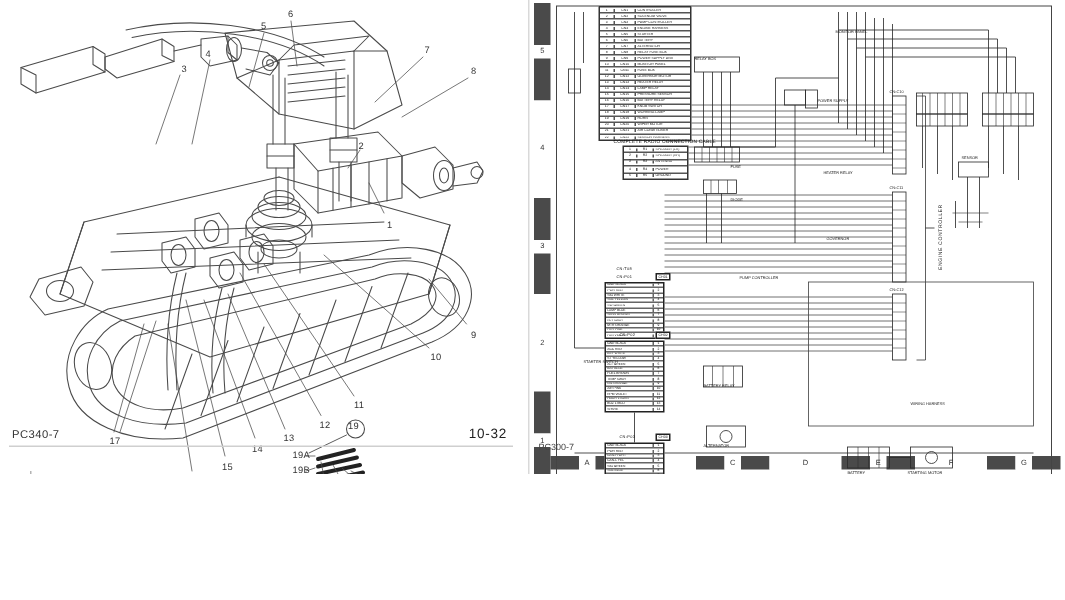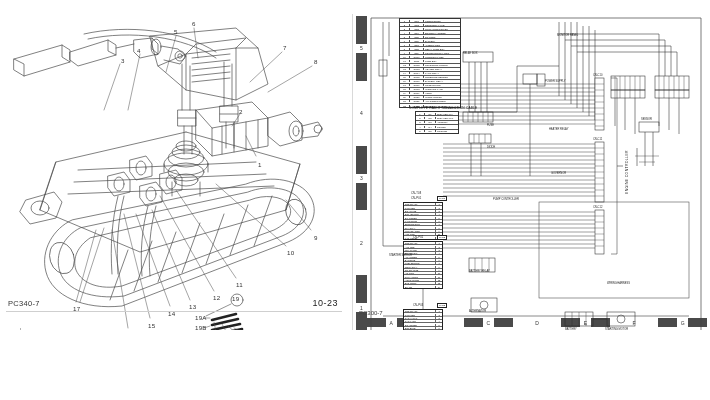--- a/index.html
+++ b/index.html
@@ -7,21 +7,21 @@
   body{
     width:710px;height:400px;overflow:hidden;
     background:#ffffff;
     font-family:"Liberation Sans", sans-serif;
     color:#1a1a1a;
     position:relative;
   }
   .spread{position:absolute;inset:0;display:block;}
 
   
-  .page{position:absolute;top:14px;height:316px;background:#fff;overflow:hidden;}
+  .page{position:absolute;top:0;height:316px;background:#fff;overflow:hidden;}
   .page-left{left:0;width:352px;}
   .page-right{left:352px;width:358px;border-left:1px solid #d9d9d9;}
 
   .page-left:after{
     content:"";position:absolute;left:6px;right:10px;bottom:18px;
     height:1px;background:#cfcfcf;
   }
 
   
   .footer{
@@ -318,21 +318,21 @@
       <span class="callout" style="left:281px;top:328px">19</span>
     </div>
 
     <span class="detail-label" style="left:218px;top:339px">Z</span>
 
     <span class="drawing-no" style="left:290px;top:331px">3WP09003</span>
 
     <span class="reg-mark" style="left:16px;top:314px"></span>
 
     <span class="footer footer-model">PC340-7</span>
-    <span class="footer footer-page">10-23</span>
+    <span class="footer footer-page">10-32</span>
   </div>
 
   <div class="page page-right">
 
     <div class="zone-strip-v">
       <div class="zband"></div>
       <div class="znum">5</div>
       <div class="zband"></div>
       <div class="zband light"></div>
       <div class="znum">4</div>

